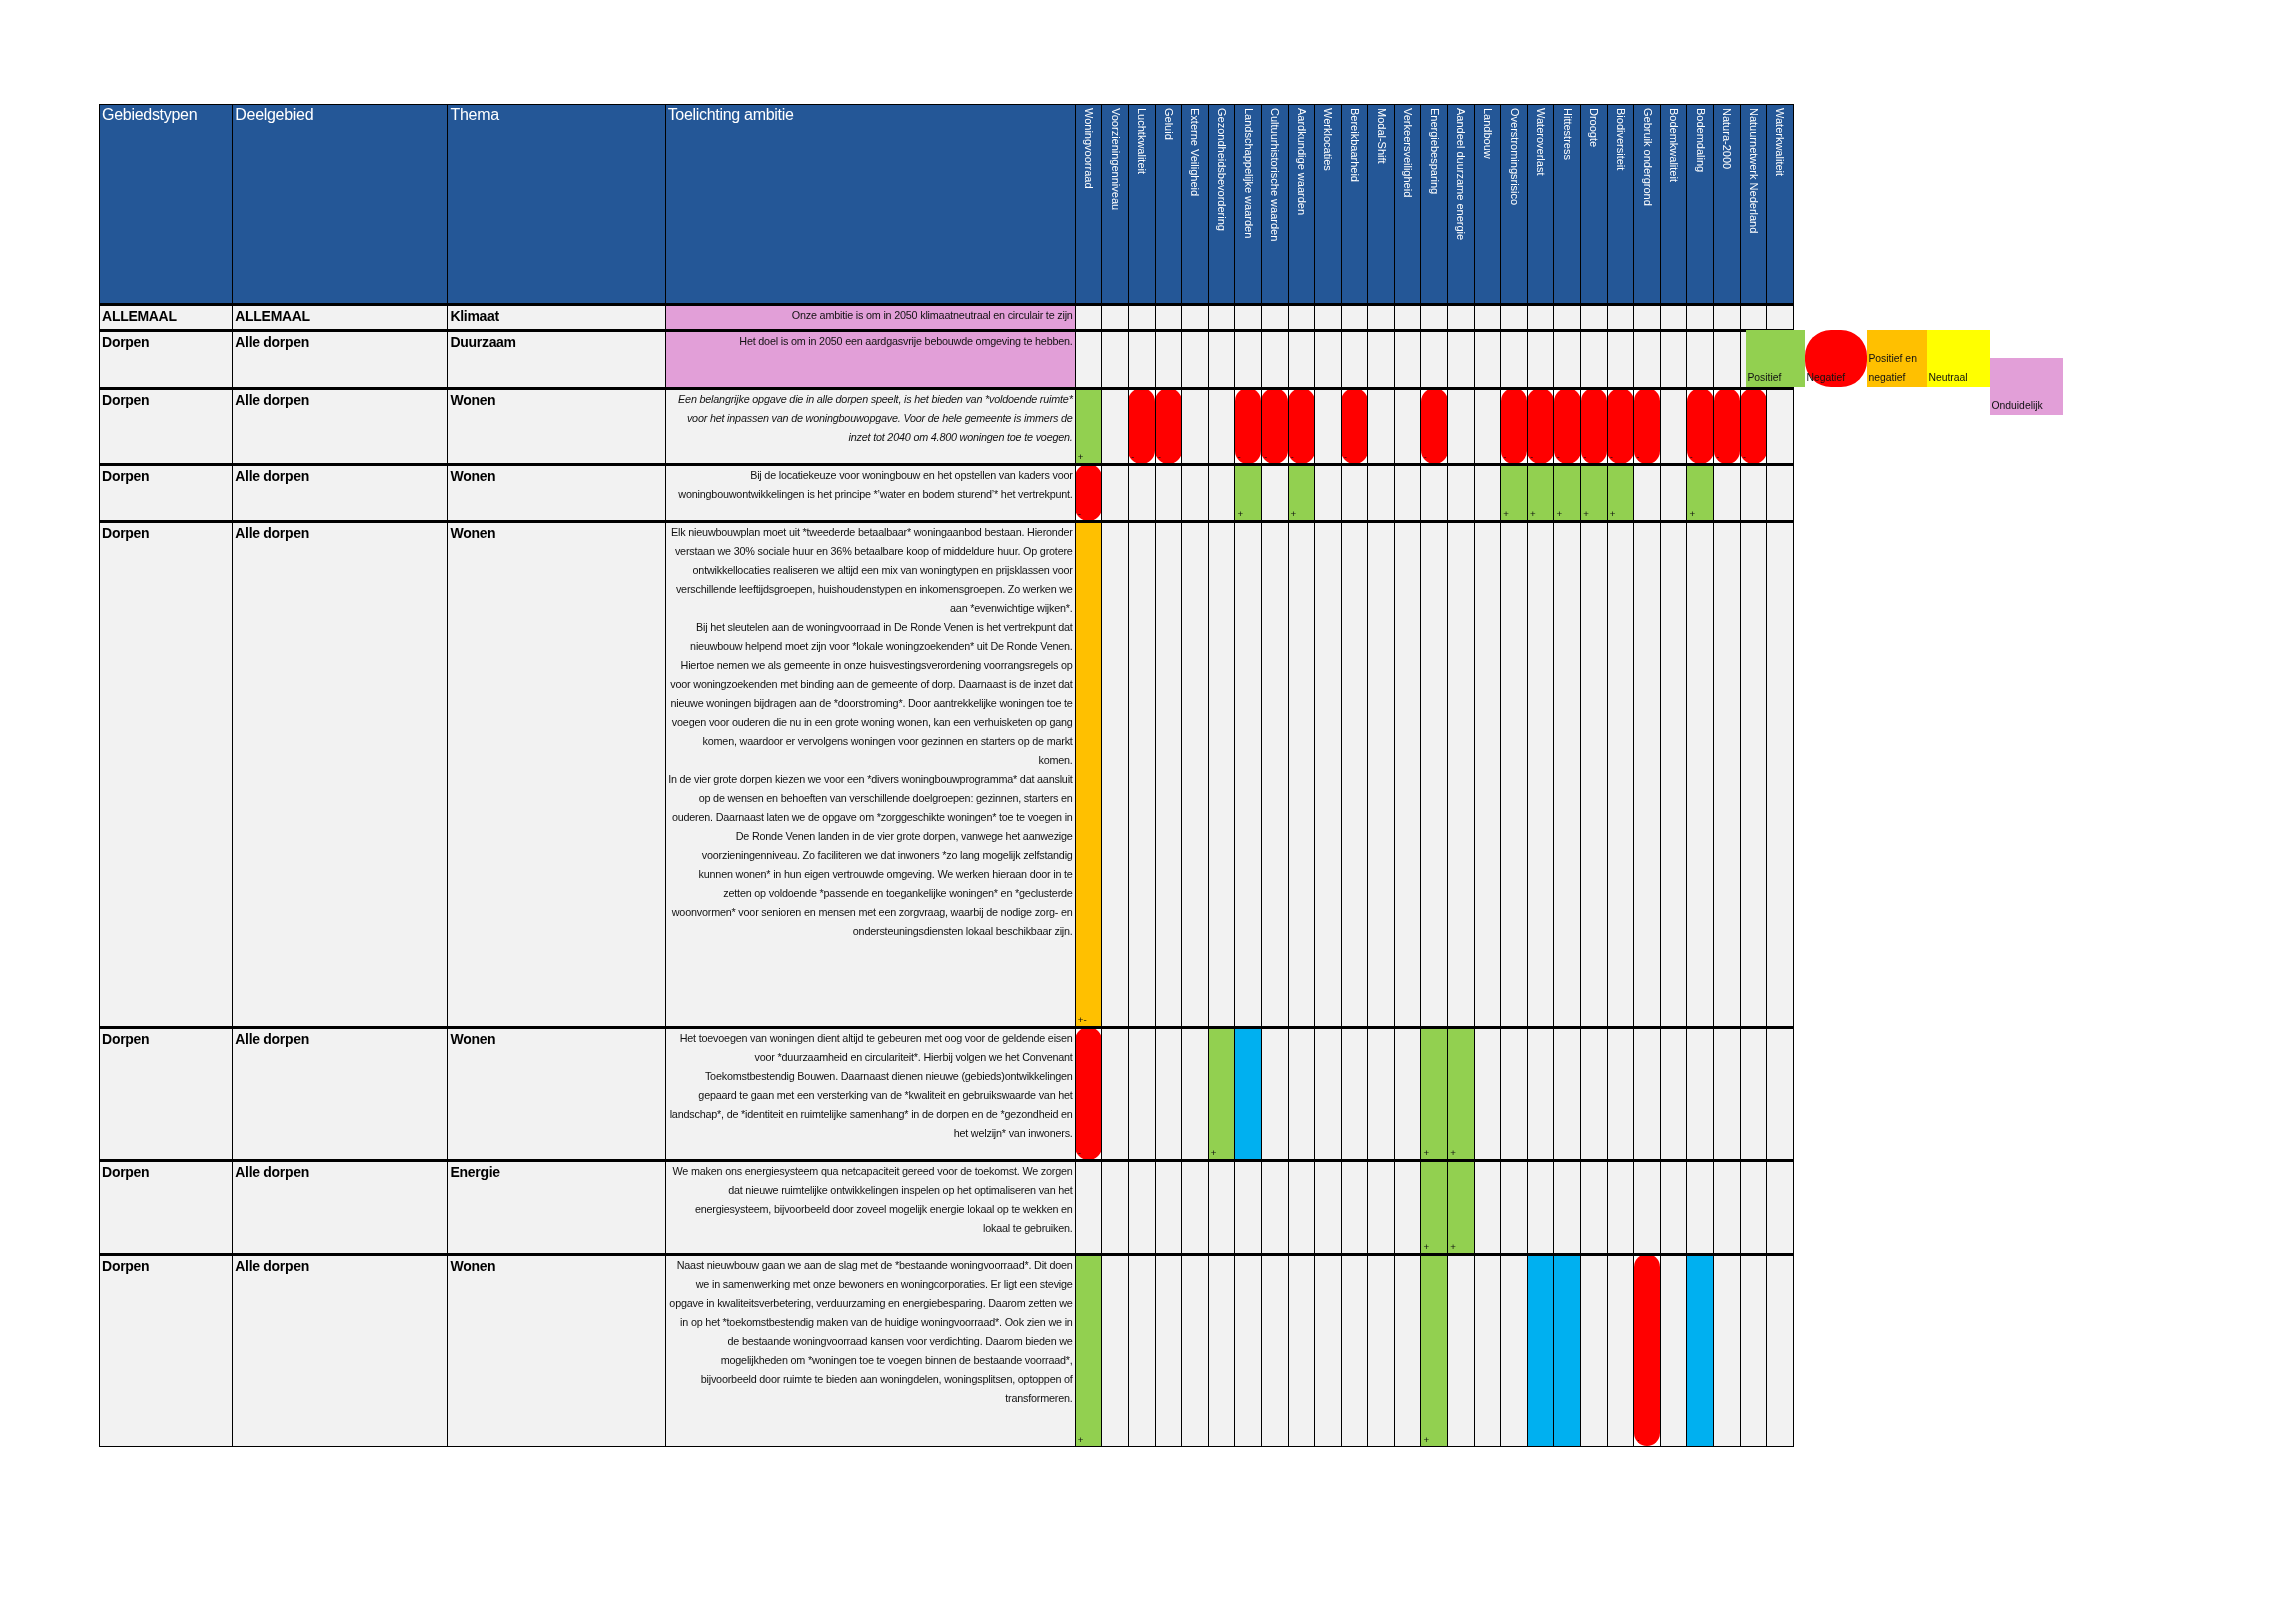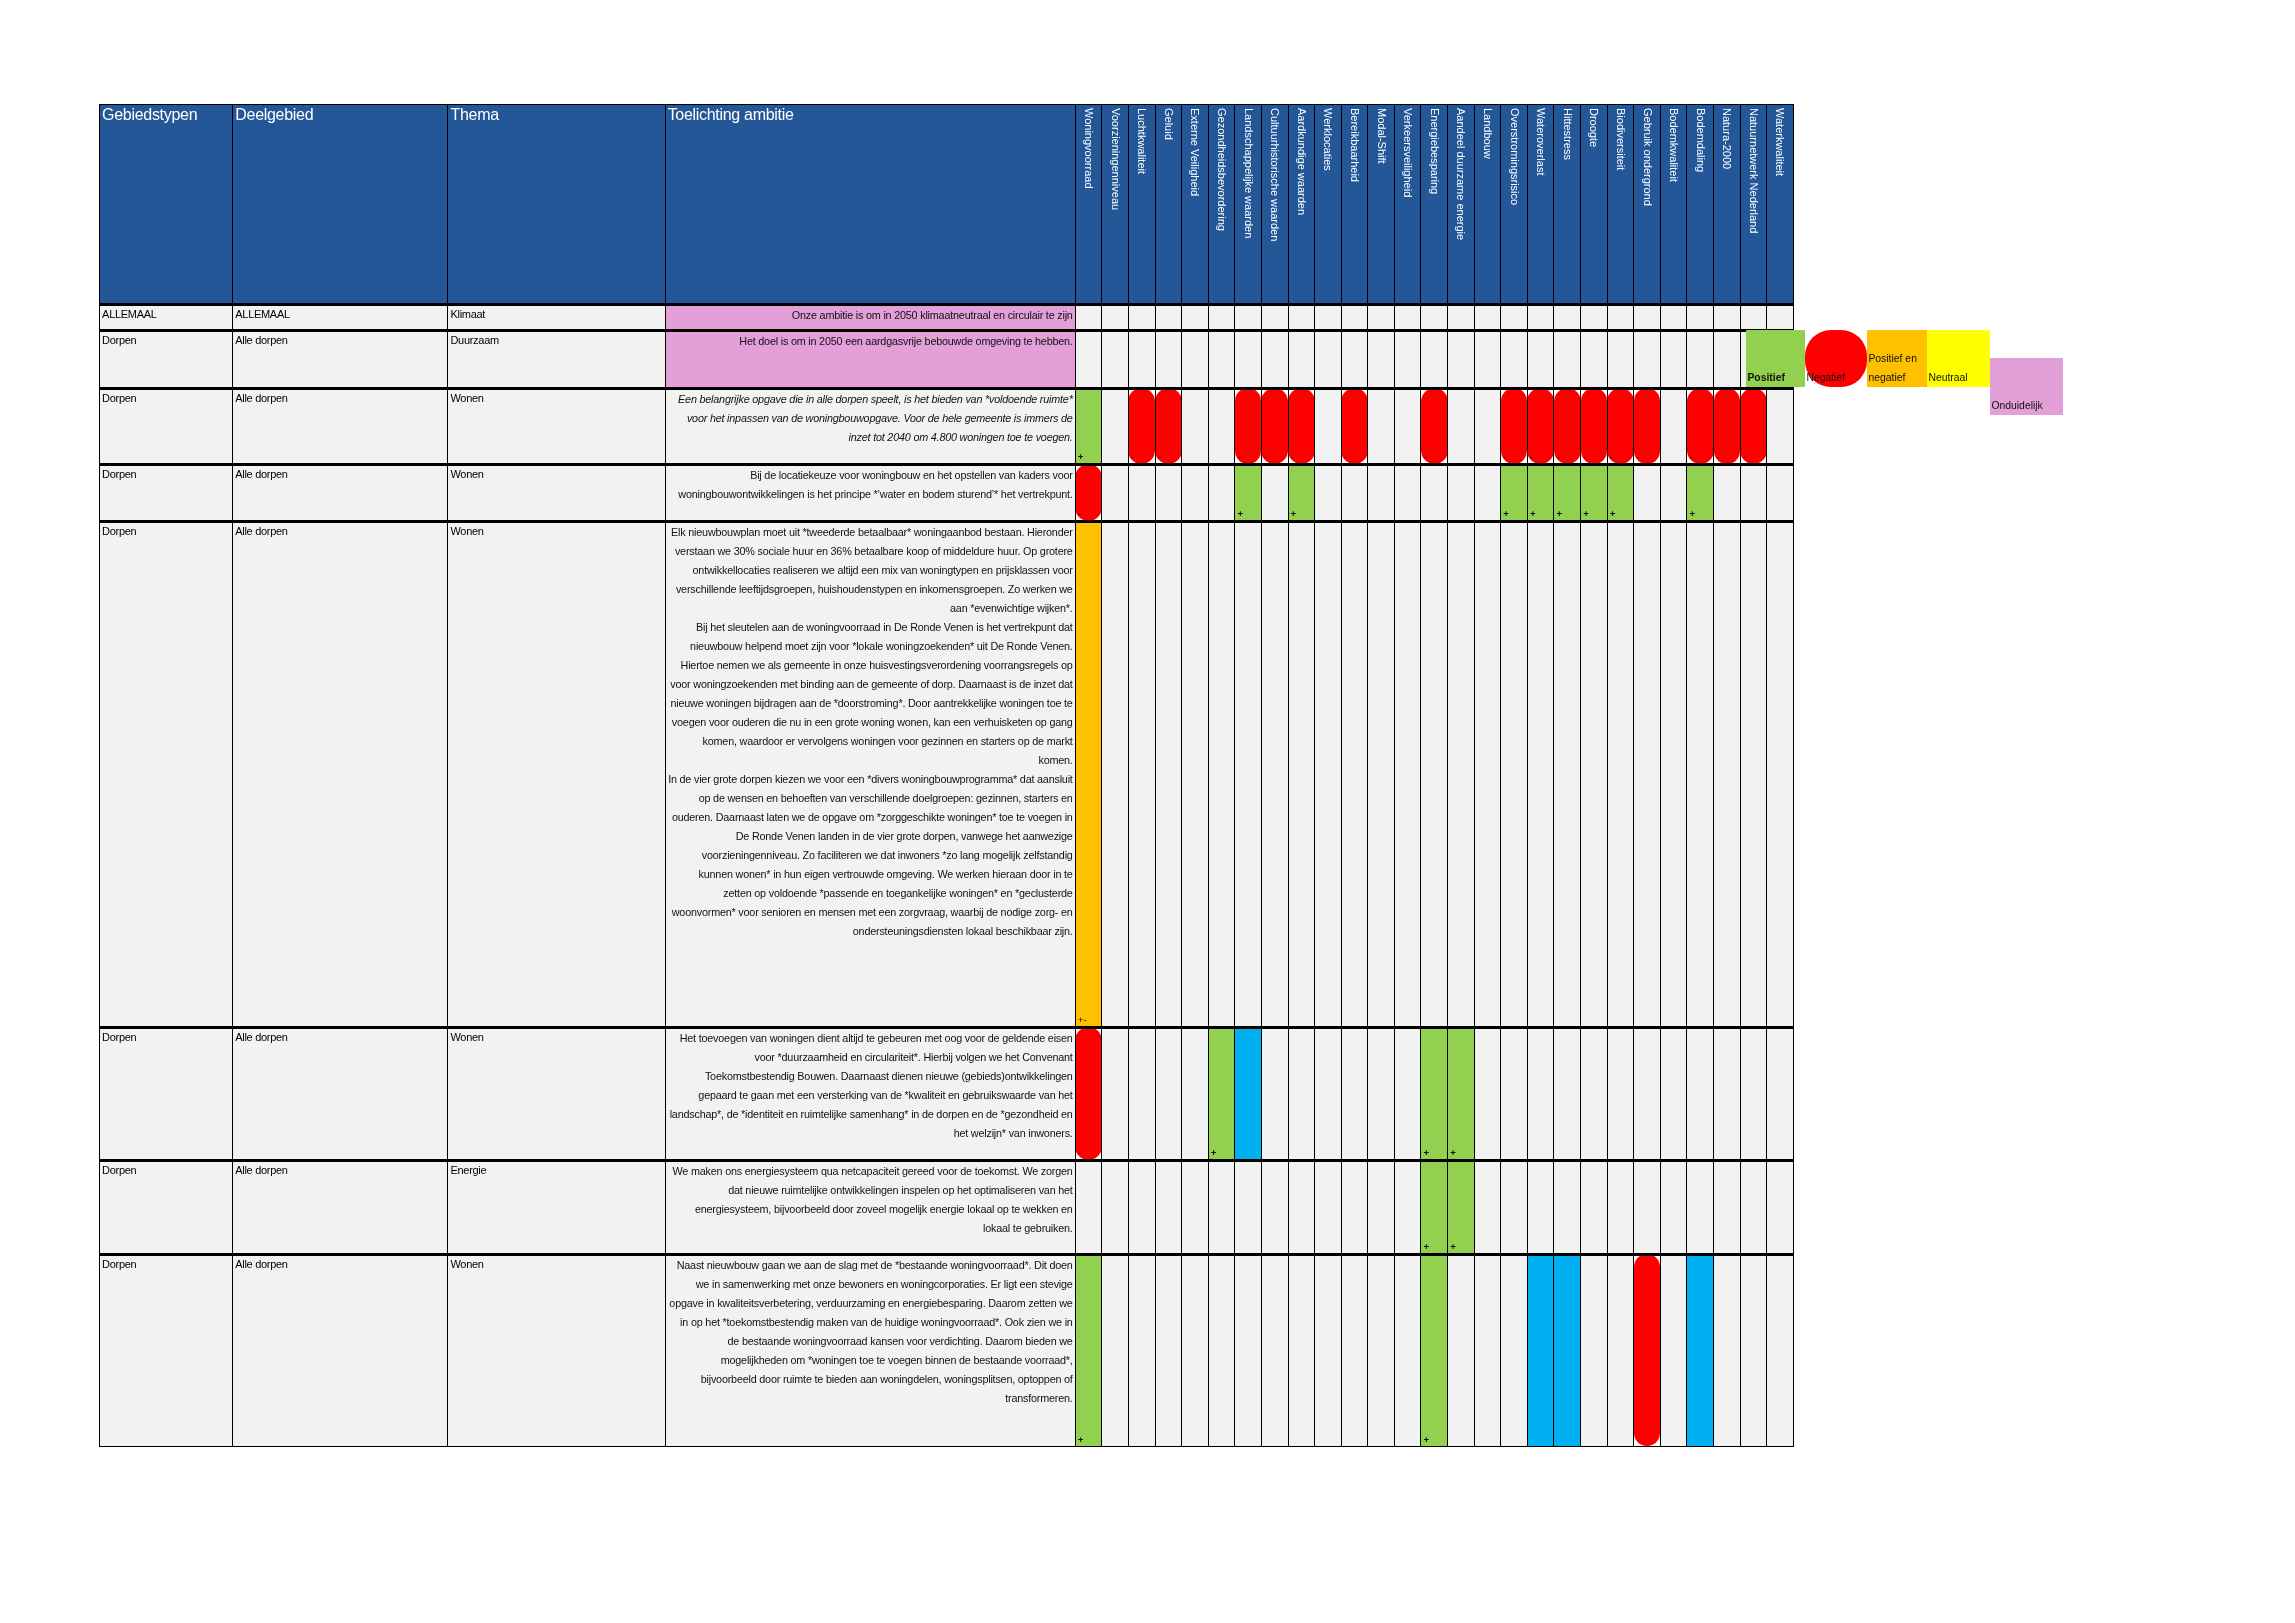--- a/index.html
+++ b/index.html
@@ -6,27 +6,27 @@
   body { width:2295px; height:1624px; background:#ffffff; position:relative; overflow:hidden;
          font-family:"Liberation Sans", "DejaVu Sans", sans-serif; }
   #tbl { position:absolute; left:99px; top:104px; border-collapse:collapse; table-layout:fixed; }
   #tbl td, #tbl th { border:1.4px solid #000; padding:0; vertical-align:top; overflow:hidden; }
   #tbl th { background:#245797; color:#ffffff; font-weight:normal; height:195px; }
   #tbl th.txt { font-family:"Liberation Sans Narrow","Liberation Sans", sans-serif; font-size:16px; text-align:left; padding:1.4px 2.1px; letter-spacing:-0.3px; }
   #tbl th.rot { position:relative; }
   #tbl th.rot .lbl { position:absolute; top:2.8px; left:50%; transform:translateX(-50%); writing-mode:vertical-rl;
                      font-size:11px; white-space:nowrap; line-height:1; }
   #tbl td { background:#f2f2f2; }
-  #tbl td.lt { font-size:11px; font-weight:normal; padding:2.1px 2.1px; letter-spacing:-0.3px; }
+  #tbl td.lt { font-size:14px; font-weight:bold; padding:2.1px 2.1px; letter-spacing:-0.3px; }
   #tbl td.desc { font-size:10.8px; line-height:19px; padding:0.7px 2.1px; letter-spacing:-0.2px; color:#111;text-align:right; }
   #tbl td.desc.pink { background:#e29fd8; }
   #tbl td.ind { position:relative; }
   #tbl td.ind .sg { position:absolute; left:2.1px; bottom:0.7px; font-size:9.7px; line-height:1; color:#111; }
   #tbl tr.row-thick td { border-top:3.5px solid #000; }
-  .c-pos { background:#92d050 !important;font-weight:bold; }
+  .c-pos { background:#92d050 !important; }
   .c-neg { background:#ff0000 !important;border-radius:26px; }
   .c-mix { background:#ffc000 !important; }
   .c-neu { background:#ffff00 !important; }
   .c-unc { background:#e29fd8 !important; }
   .c-blue { background:#00b0f0 !important; }
   #legend { position:absolute; left:1746px; top:330px; height:57px; display:flex; }
   #legend .li { height:57px; display:flex; align-items:flex-end; font-size:10.4px; line-height:19px; padding:0 1.4px 0 1.4px; box-sizing:border-box; color:#111; }
 </style>
 </head>
 <body>

